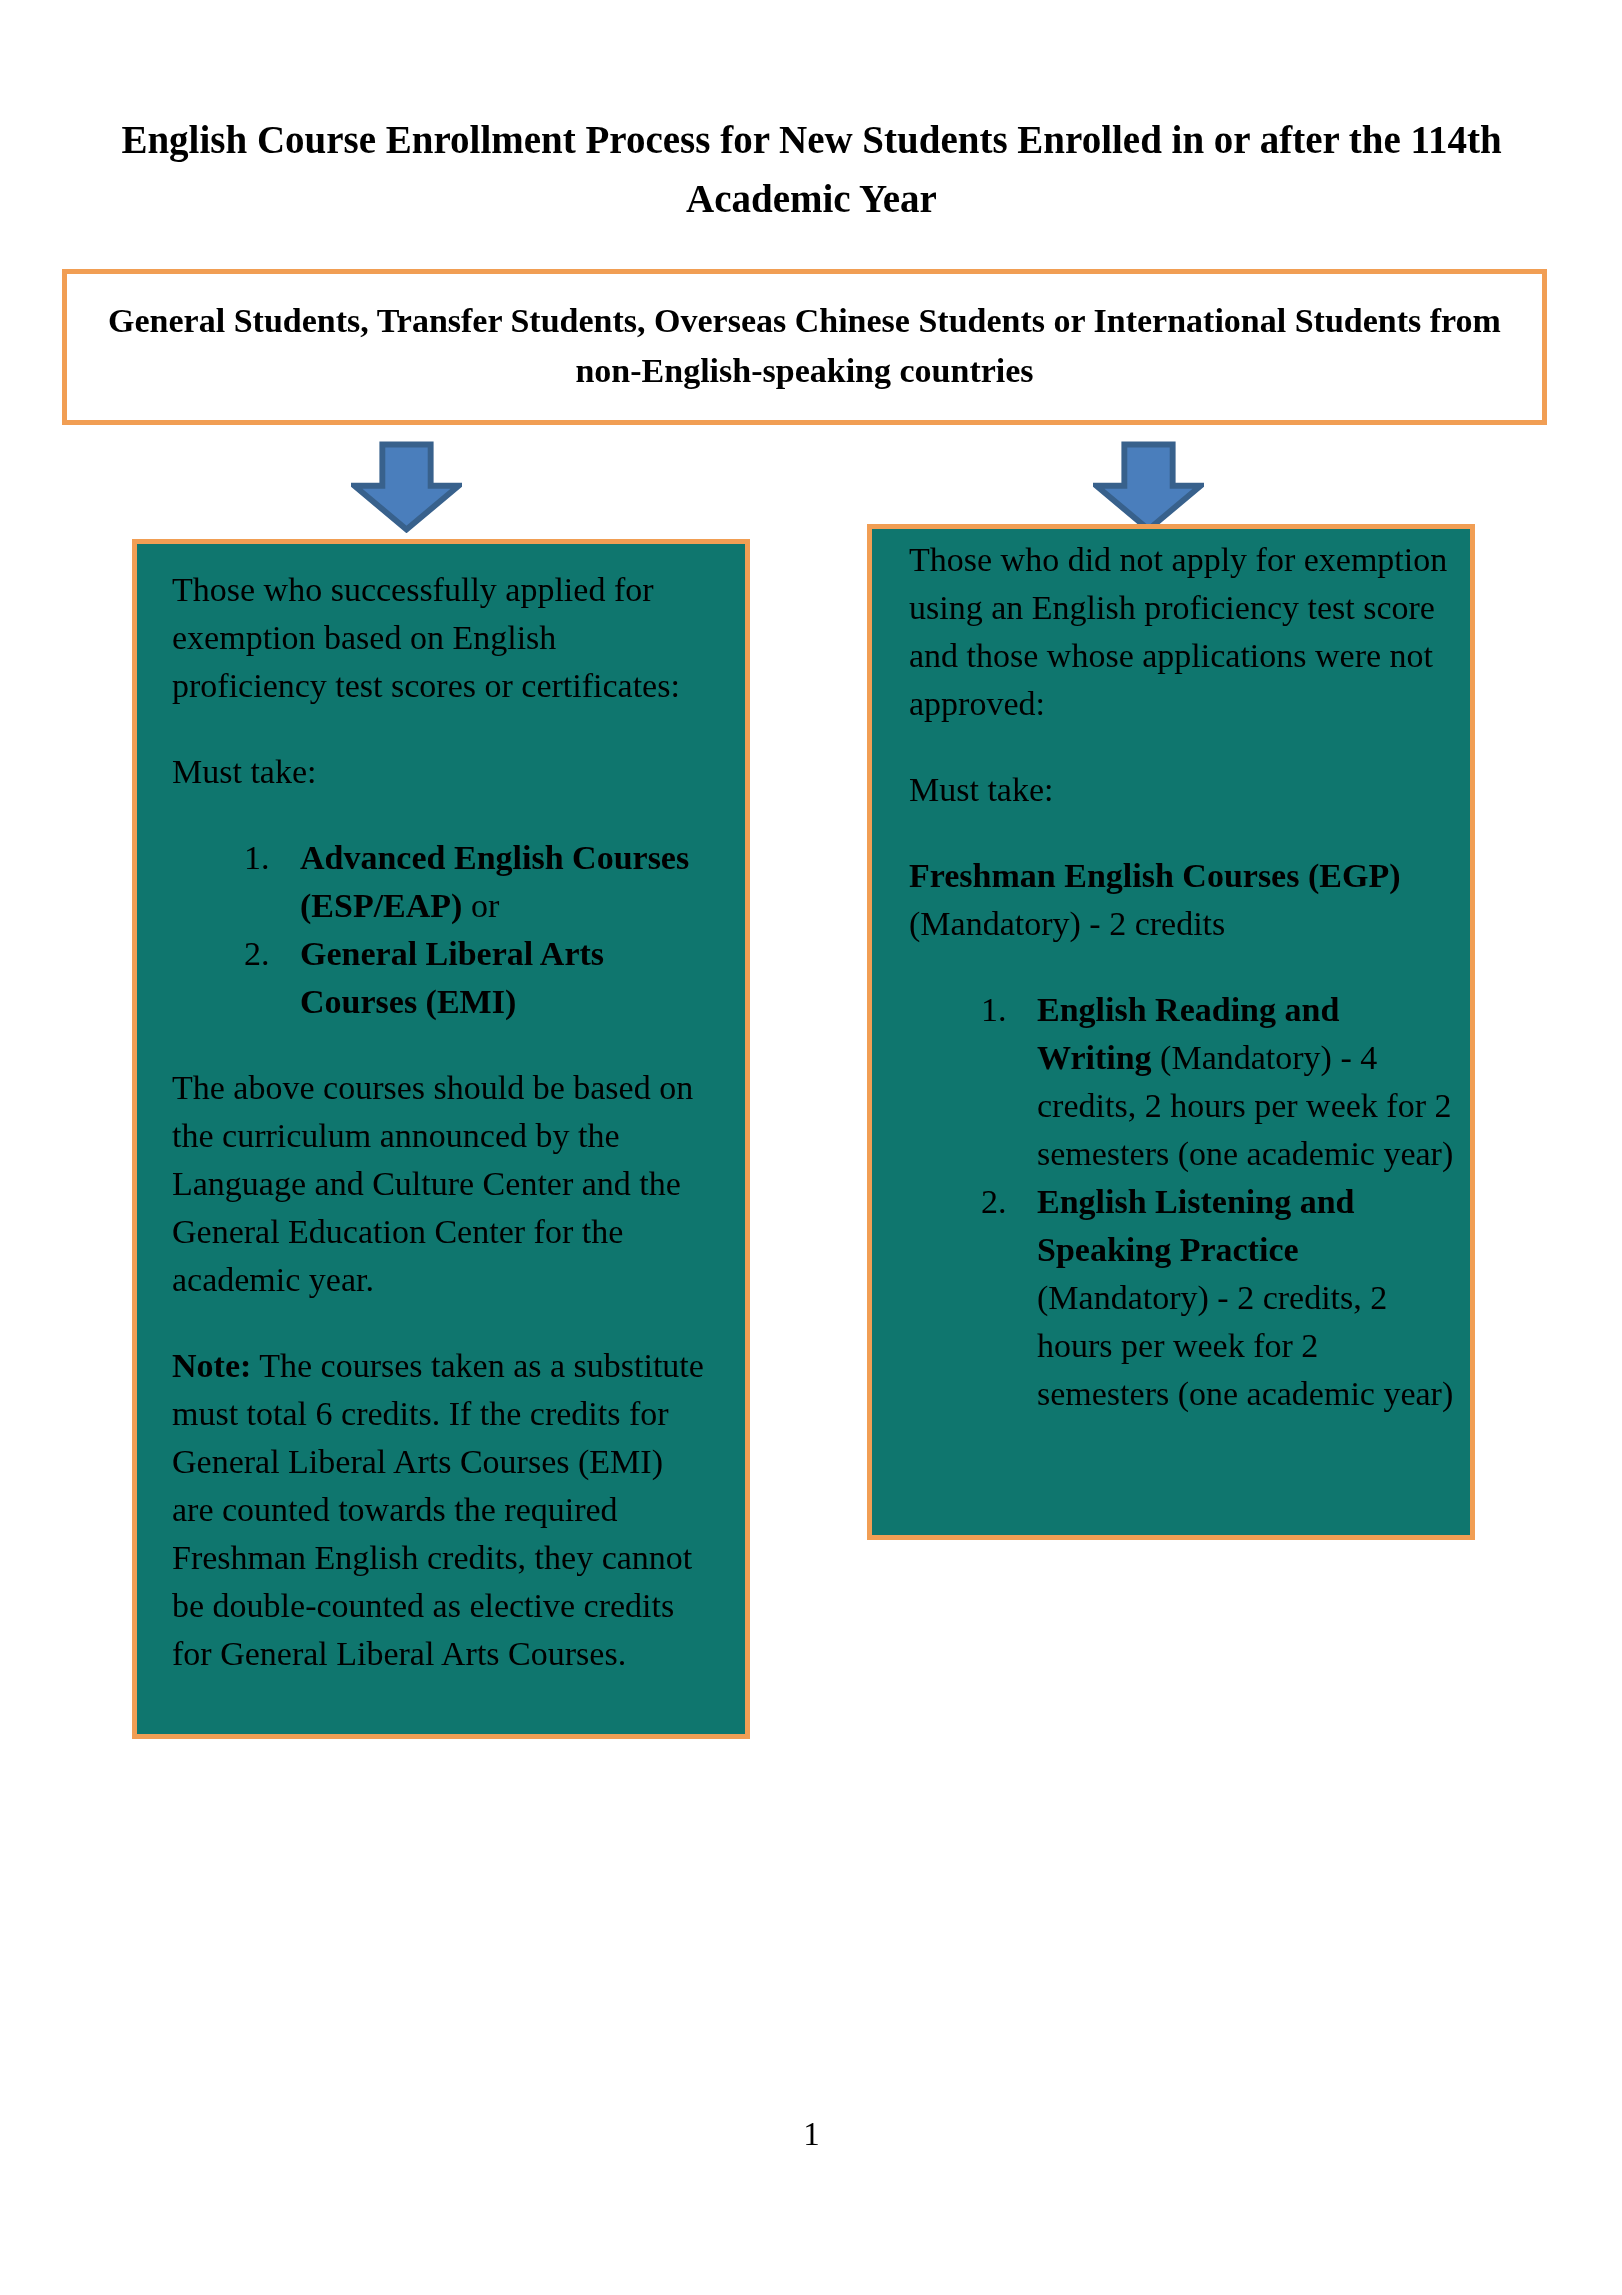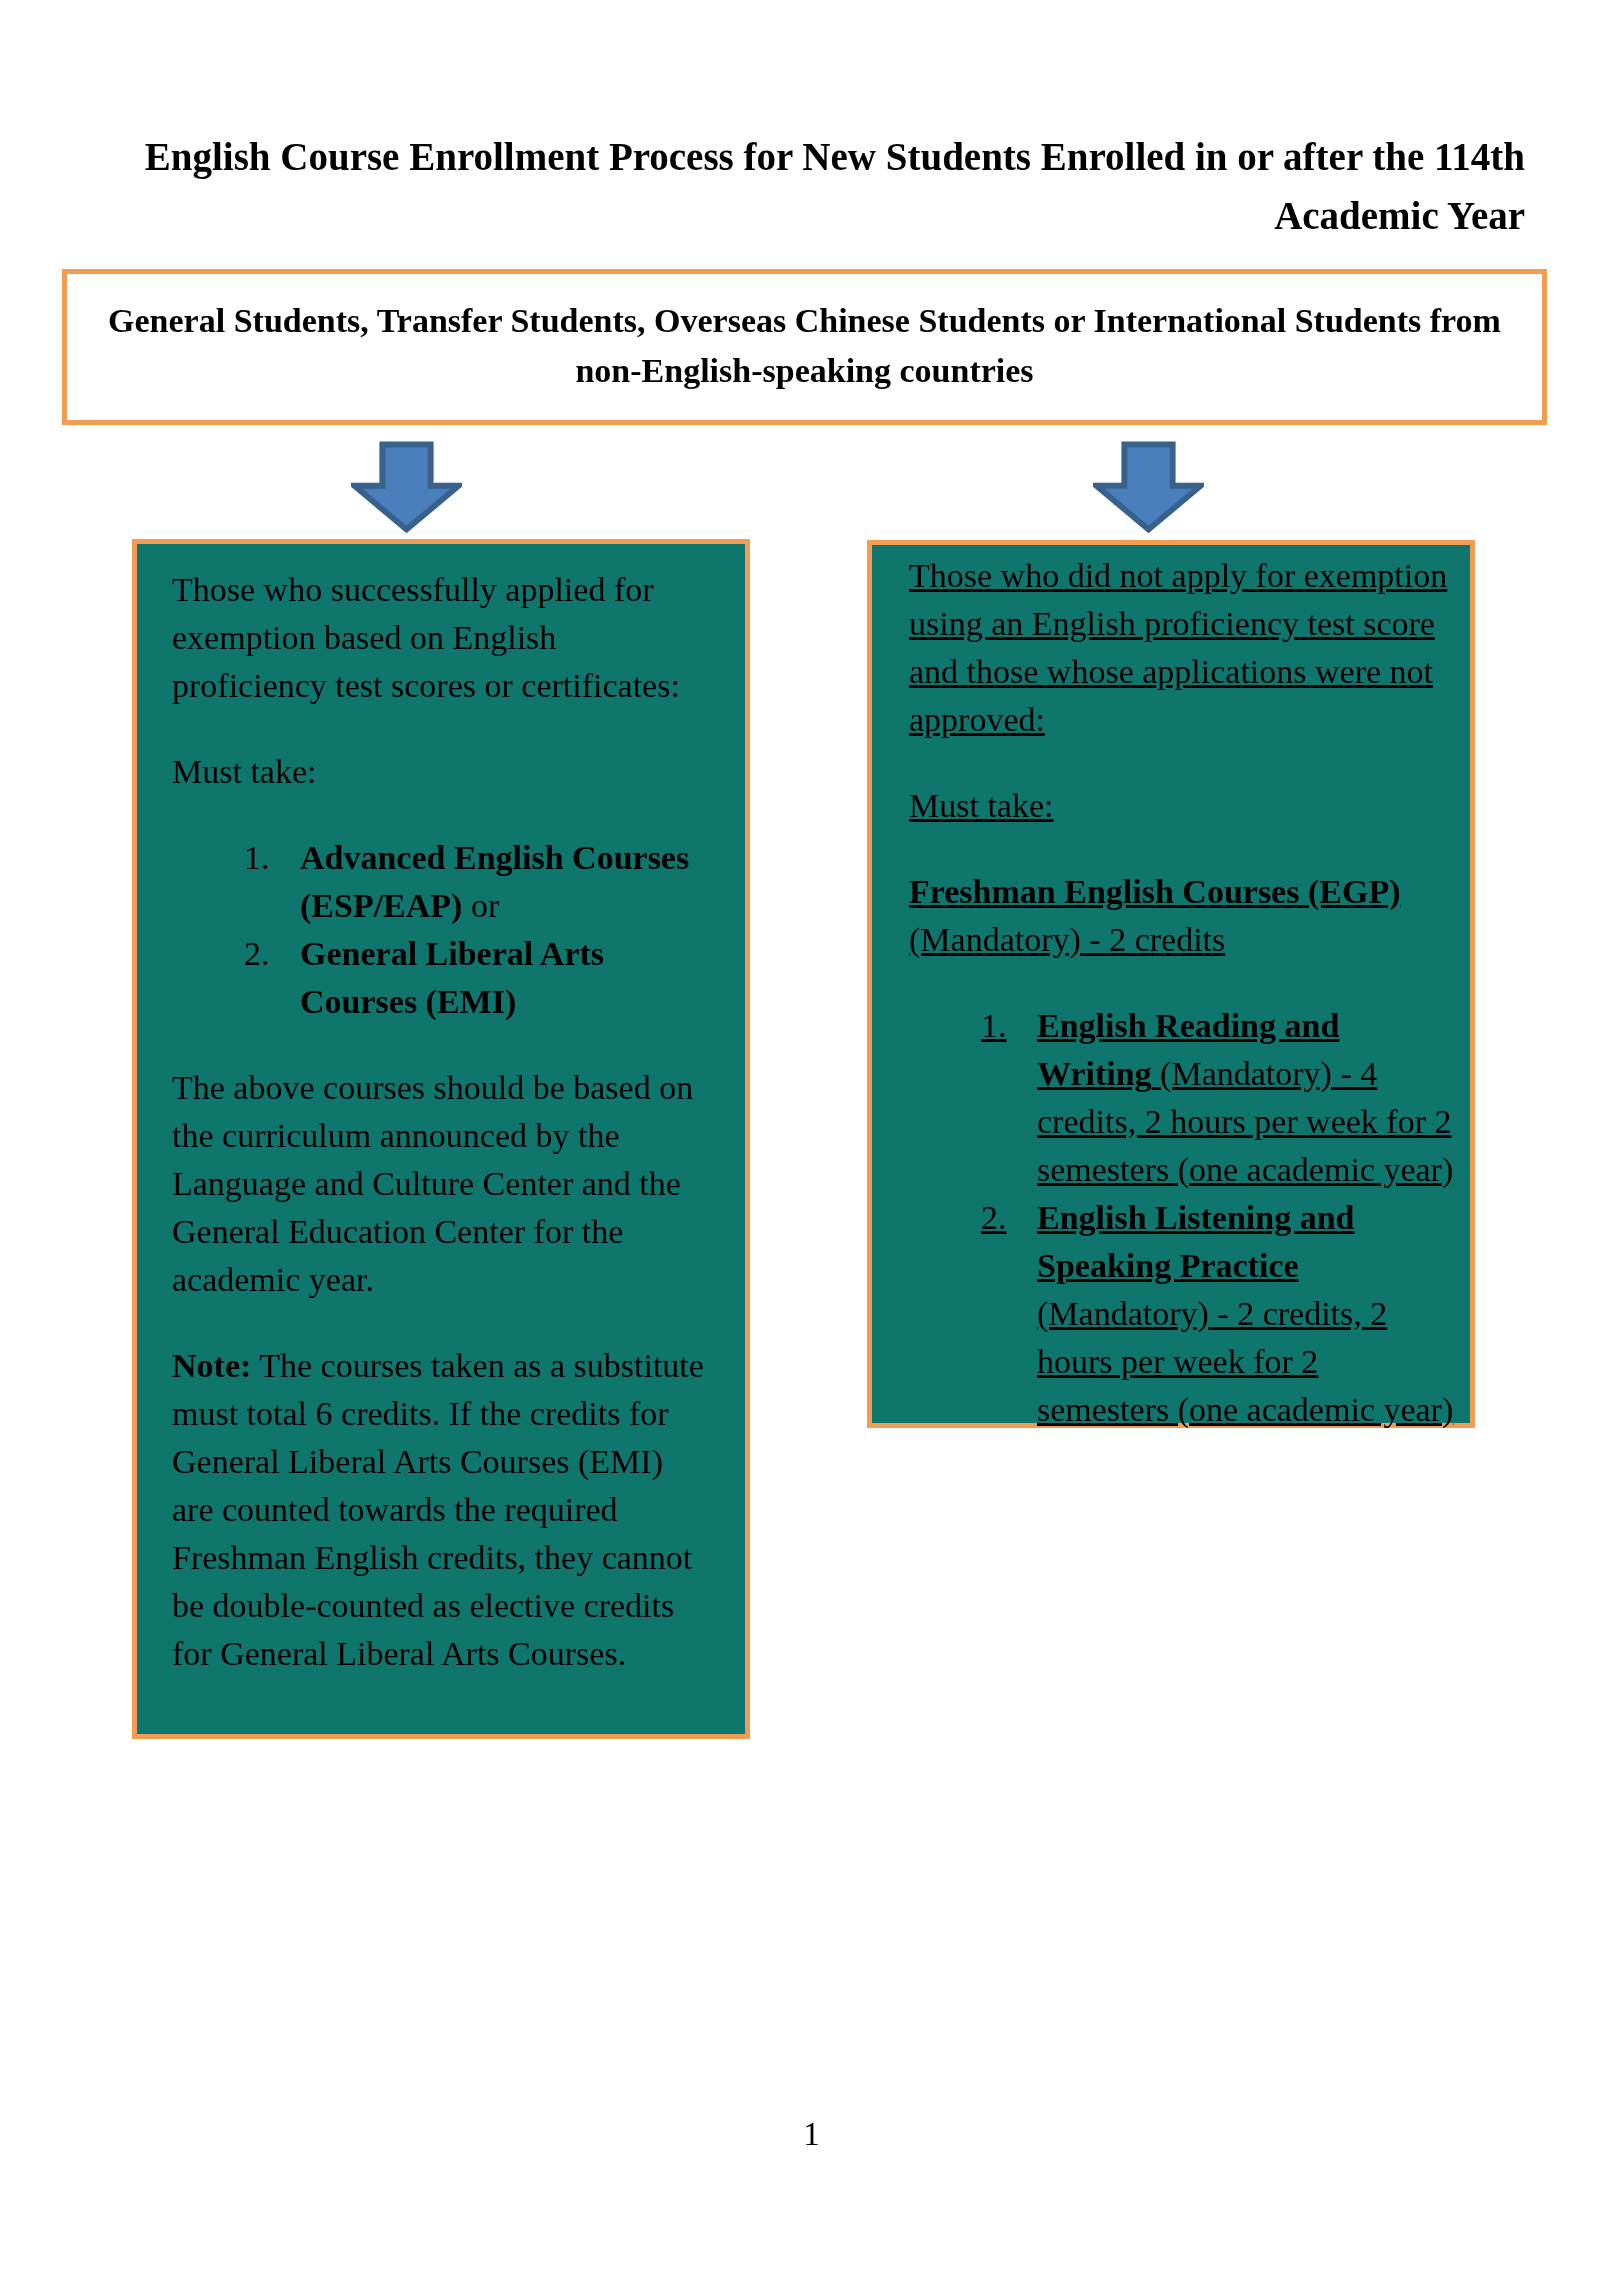--- a/index.html
+++ b/index.html
@@ -8,27 +8,27 @@
     width: 1623px;
     height: 2295px;
     position: relative;
     font-family: "Liberation Serif", "DejaVu Serif", serif;
     color: #000000;
     overflow: hidden;
   }
 
   .doc-title {
     position: absolute;
-    top: 127px;
+    top: 110px;
     left: 98px;
     width: 1427px;
     font-size: 39px;
     font-weight: bold;
     line-height: 59px;
-    text-align: right;
+    text-align: center;
   }
 
   .header-box {
     position: absolute;
     left: 62px;
     top: 269px;
     width: 1485px;
     height: 156px;
     border: 5.9px solid #F19E54;
     padding: 22px 26px 16px 26px;
@@ -55,25 +55,24 @@
   }
   .flow-box-left {
     left: 132px;
     top: 539px;
     width: 618px;
     height: 1200px;
     padding: 22px 41px 0 35px;
   }
   .flow-box-right {
     left: 867px;
-    top: 540px;
+    top: 524px;
     width: 608px;
-    height: 888px;
+    height: 1016px;
     padding: 6.5px 13px 0 37px;
-    text-decoration: underline;
   }
 
   .para { margin-bottom: 38px; }
   .para:last-child { margin-bottom: 16px; }
   .para b { font-weight: bold; }
 
   .course-list { margin-bottom: 38px; }
   .list-item {
     display: flex;
     margin-left: 72px;

